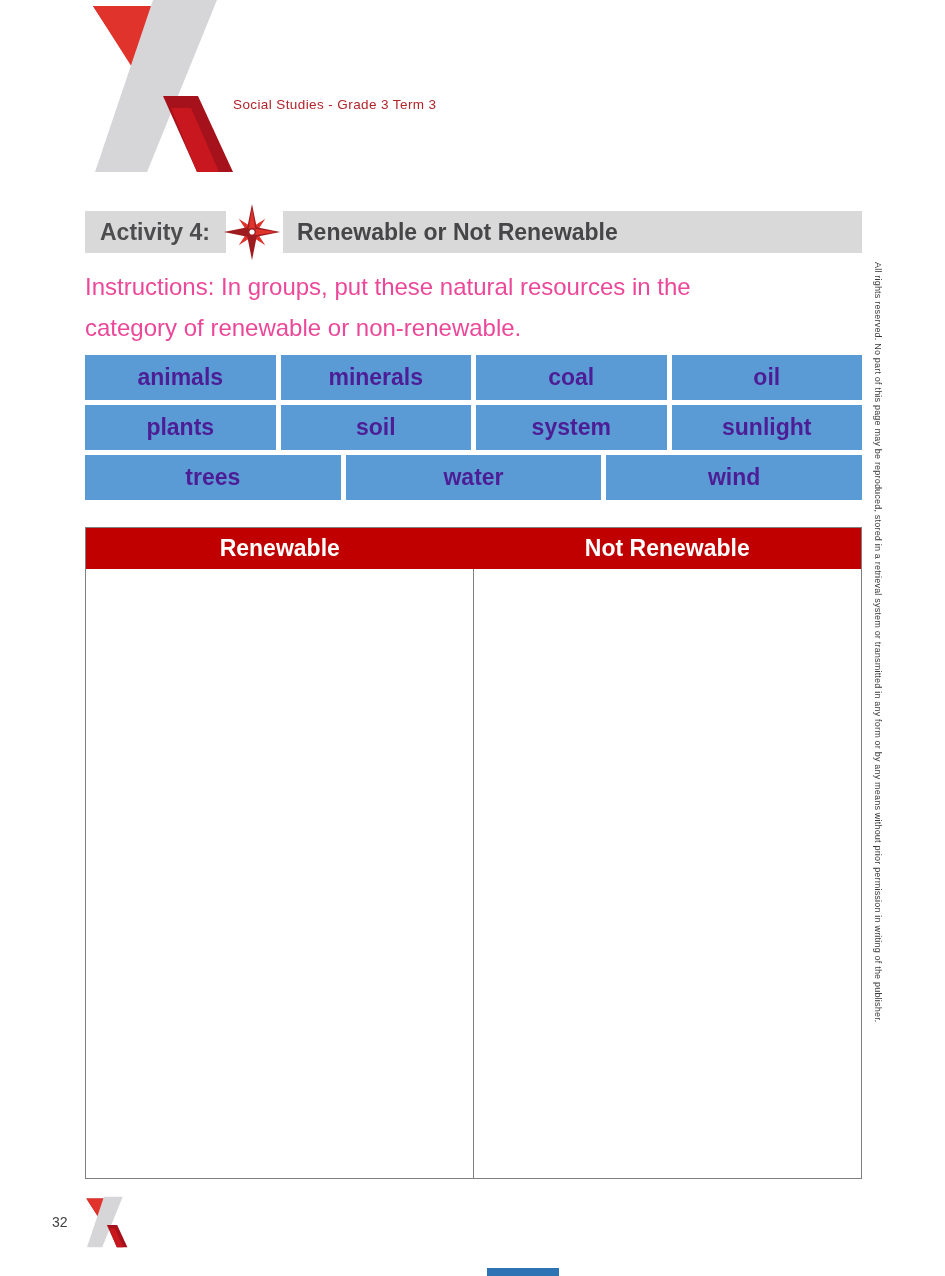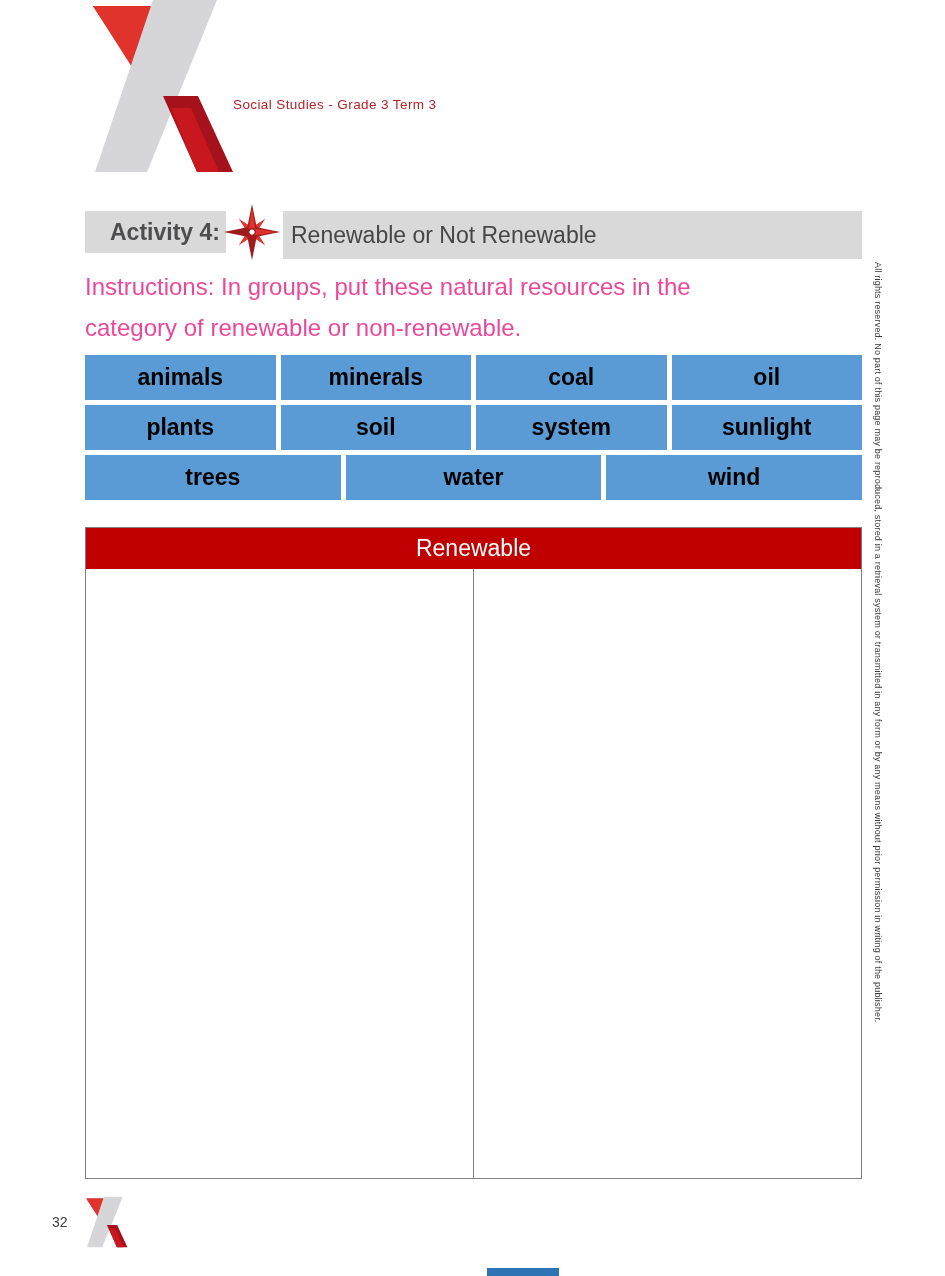--- a/index.html
+++ b/index.html
@@ -13,54 +13,54 @@
 
   
   .course-label {
     position:absolute; left:233px; top:91px;
     font-size:13.5px; letter-spacing:0.4px; color:#b2232a; font-weight:400;margin-top:6px;
   }
 
   
   .activity-label-box {
     position:absolute; left:85px; top:211px; width:141px; height:42px;
-    background:#d9d9d9; display:flex; align-items:center; padding-left:25px;
+    background:#d9d9d9; display:flex; align-items:center; padding-left:15px;
     font-size:23px; font-weight:bold; color:#4d4d4f;
   }
   .compass { position:absolute; left:222px; top:202px; width:60px; height:60px; }
   .activity-title-box {
-    position:absolute; left:283px; top:211px; width:579px; height:48px;
-    background:#d9d9d9; display:flex; align-items:center; padding-left:8px;
-    font-size:23px; font-weight:normal; color:#464648;
+    position:absolute; left:283px; top:211px; width:579px; height:42px;
+    background:#d9d9d9; display:flex; align-items:center; padding-left:14px;
+    font-size:23px; font-weight:bold; color:#464648;
   }
 
   
   .instructions {
     position:absolute; left:85px; top:266px; width:720px;
     font-size:24px; color:#ec4899; line-height:41px; font-weight:400;
   }
 
   
   .word-bank { position:absolute; left:85px; top:355px; width:777px; }
   .wb-row { display:flex; gap:5px; margin-bottom:5px; }
   .tile {
-    flex:1; height:45px; background:#5b9bd5; color:#000000;
+    flex:1; height:45px; background:#5b9bd5; color:#4c1d95;
     display:flex; align-items:center; justify-content:center;
     font-size:23px; font-weight:bold;
   }
 
   
   .sort-table {
     position:absolute; left:85px; top:527px; width:777px; height:652px;
     border:1px solid #7f7f7f; display:flex; flex-direction:column;
   }
   .sort-head { display:flex; height:41px; background:#c00000; flex:0 0 41px; }
   .sort-head .hcell {
     flex:1; display:flex; align-items:center; justify-content:center;
-    color:#ffffff; font-size:23px; font-weight:normal;
+    color:#ffffff; font-size:23px; font-weight:bold;
   }
   .sort-body { flex:1; display:flex; }
   .sort-body .bcell { flex:1; }
   .sort-body .bcell:first-child { border-right:1px solid #7f7f7f; }
 
   
   .side-note {
     position:absolute; left:869px; top:262px; height:770px; width:16px;
     writing-mode:vertical-rl;
     font-size:9px; color:#3a3a3a; letter-spacing:0.2px; line-height:14px;
@@ -124,20 +124,21 @@
     <div class="wb-row">
       <div class="tile">trees</div>
       <div class="tile">water</div>
       <div class="tile">wind</div>
     </div>
   </div>
 
   <div class="sort-table">
     <div class="sort-head">
       <div class="hcell">Renewable</div>
+      <div class="hcell">Not Renewable</div>
     </div>
     <div class="sort-body">
       <div class="bcell"></div>
       <div class="bcell"></div>
     </div>
   </div>
 
   <div class="side-note">All rights reserved. No part of this page may be reproduced, stored in a retrieval system or transmitted in any form or by any means without prior permission in writing of the publisher.</div>
 
   <div class="page-number">32</div>

